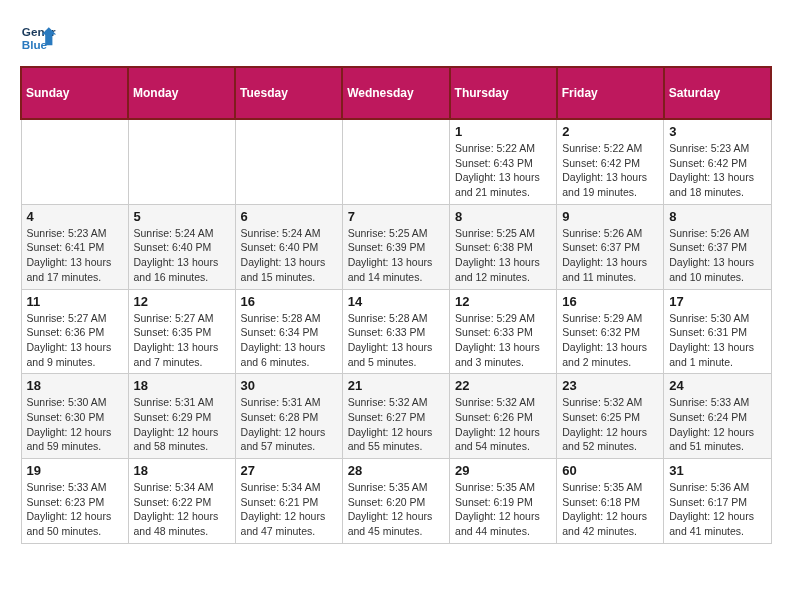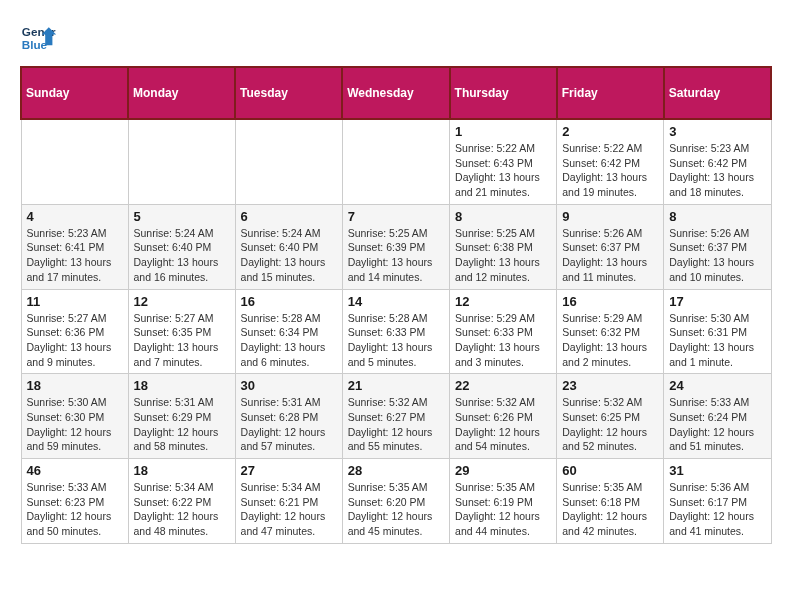--- a/index.html
+++ b/index.html
@@ -279,21 +279,21 @@
         <td>
           <span class="day-number">24</span>
           <div class="day-info" style="white-space: pre-line;">Sunrise: 5:33 AM
 Sunset: 6:24 PM
 Daylight: 12 hours
 and 51 minutes.</div>
         </td>
       </tr>
       <tr>
         <td>
-          <span class="day-number">46</span>
+          <span class="day-number">19</span>
           <div class="day-info" style="white-space: pre-line;">Sunrise: 5:33 AM
 Sunset: 6:23 PM
 Daylight: 12 hours
 and 50 minutes.</div>
         </td>
         <td>
           <span class="day-number">18</span>
           <div class="day-info" style="white-space: pre-line;">Sunrise: 5:34 AM
 Sunset: 6:22 PM
 Daylight: 12 hours

